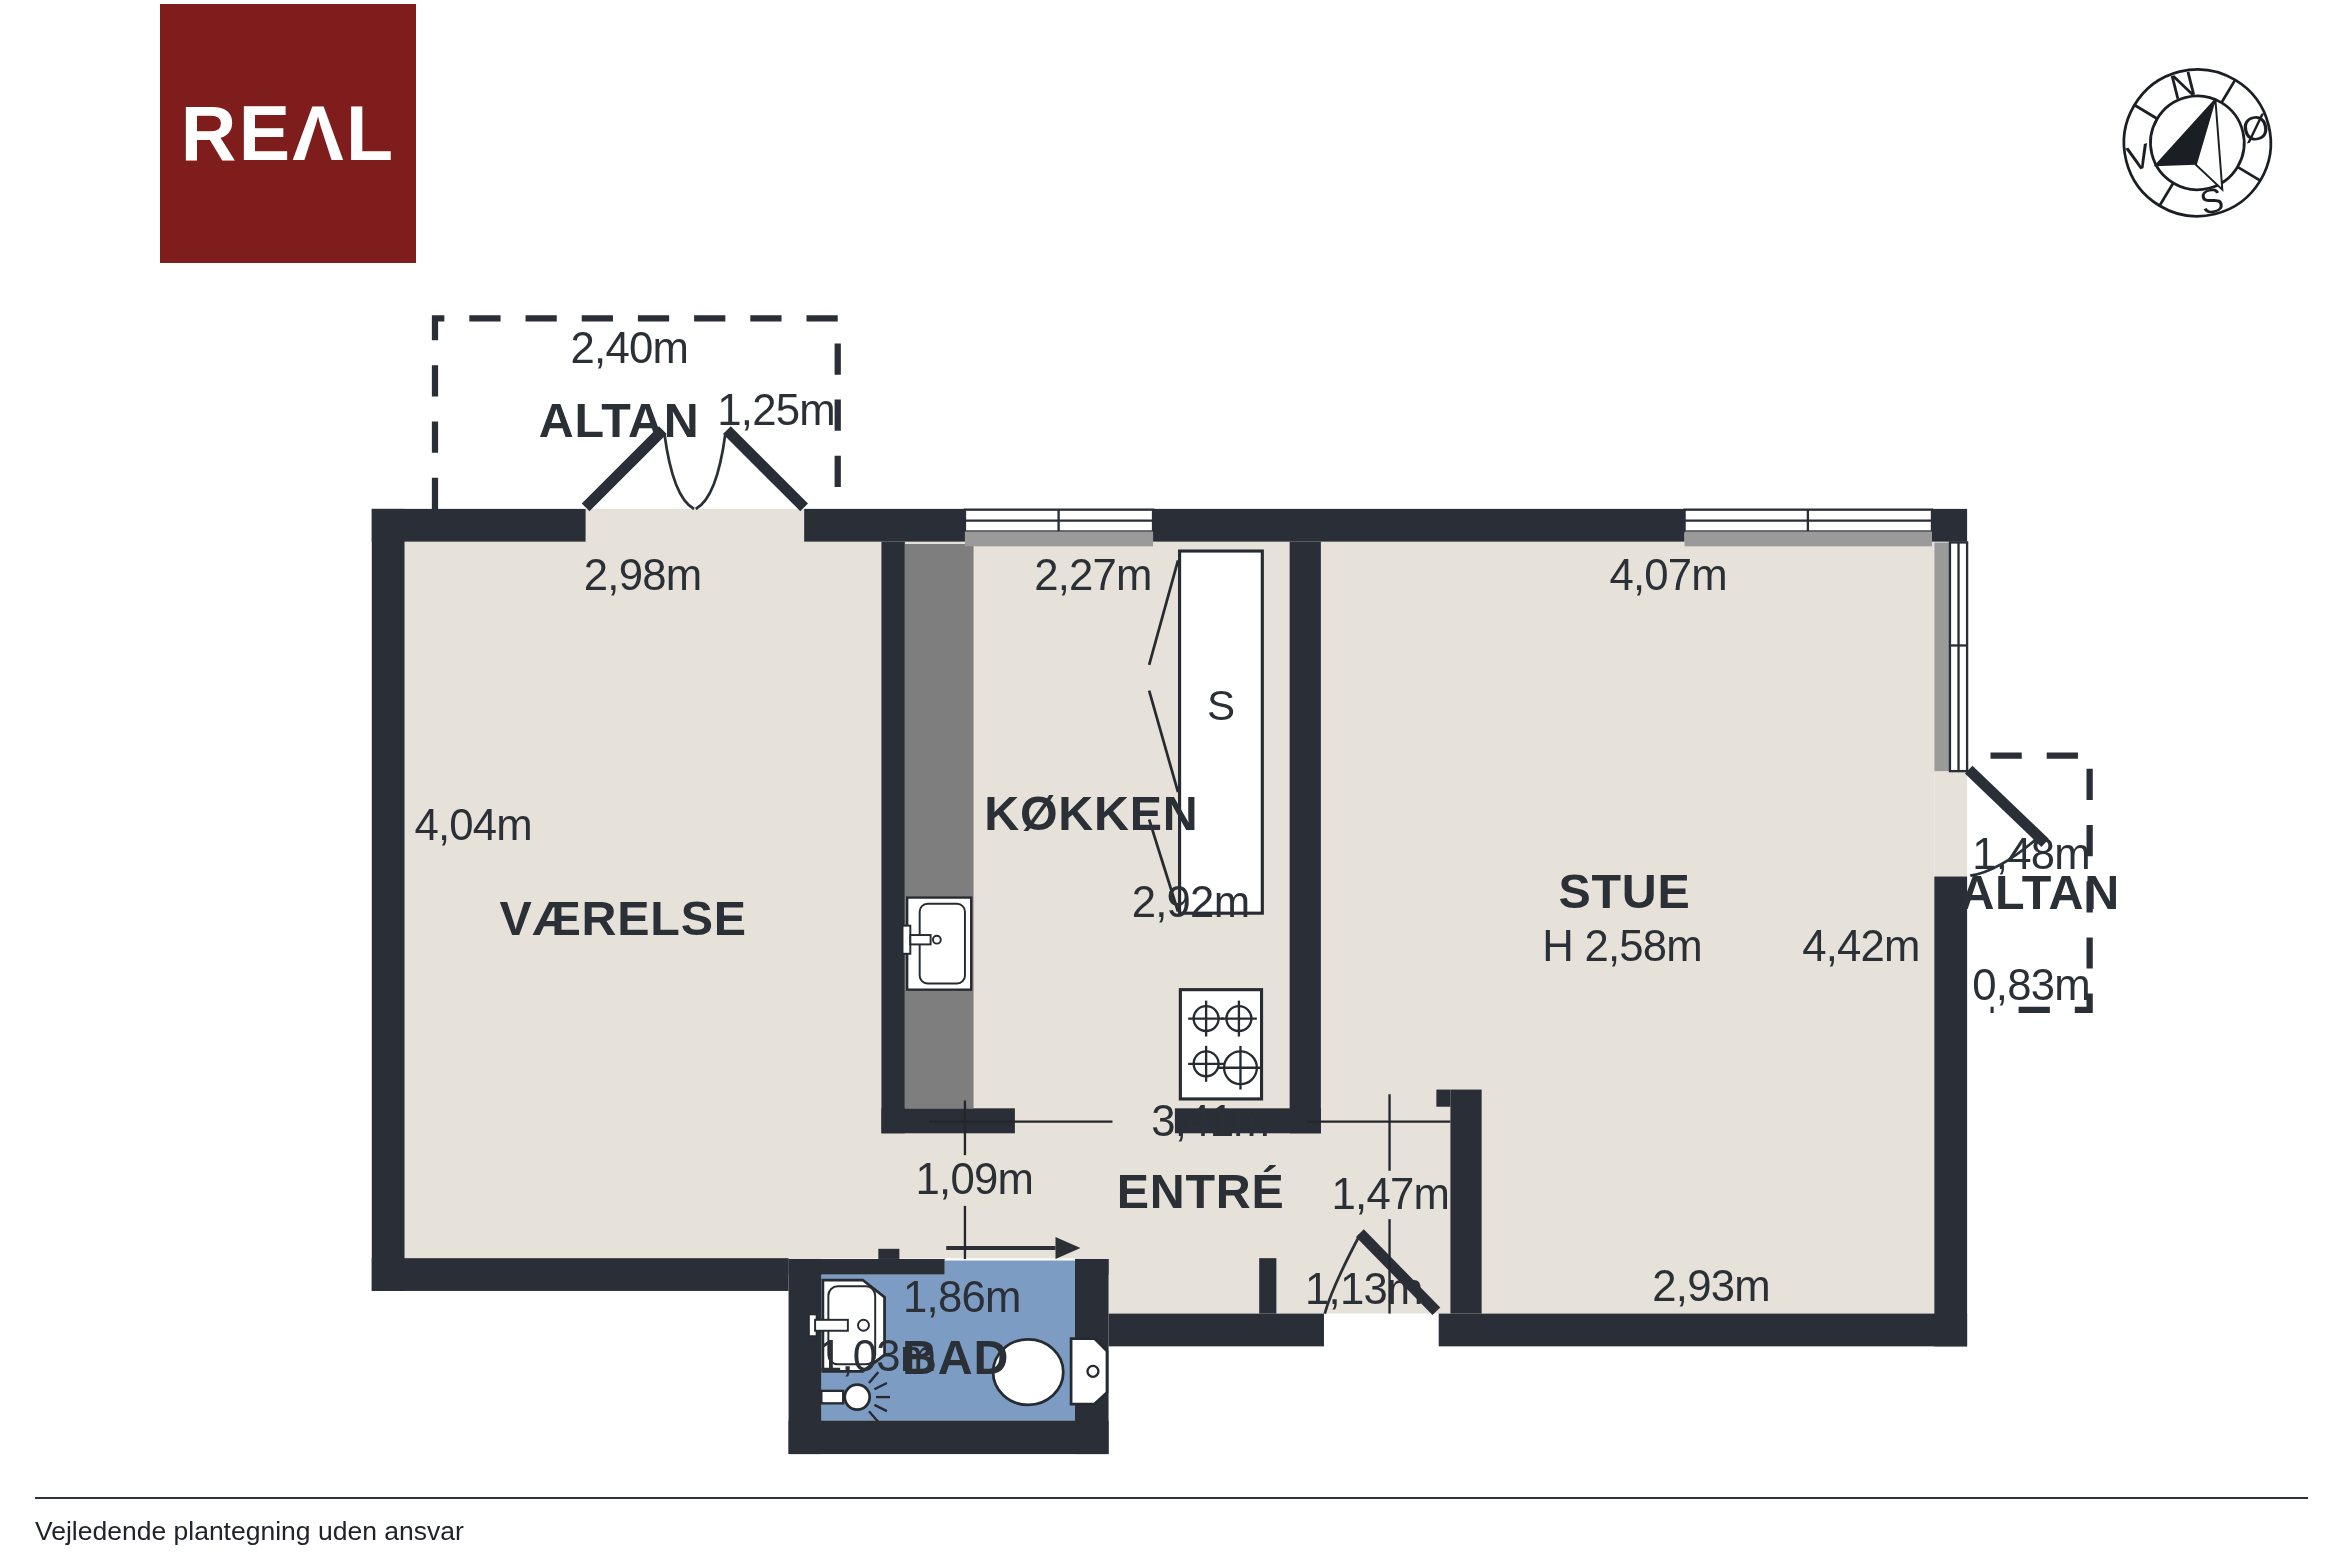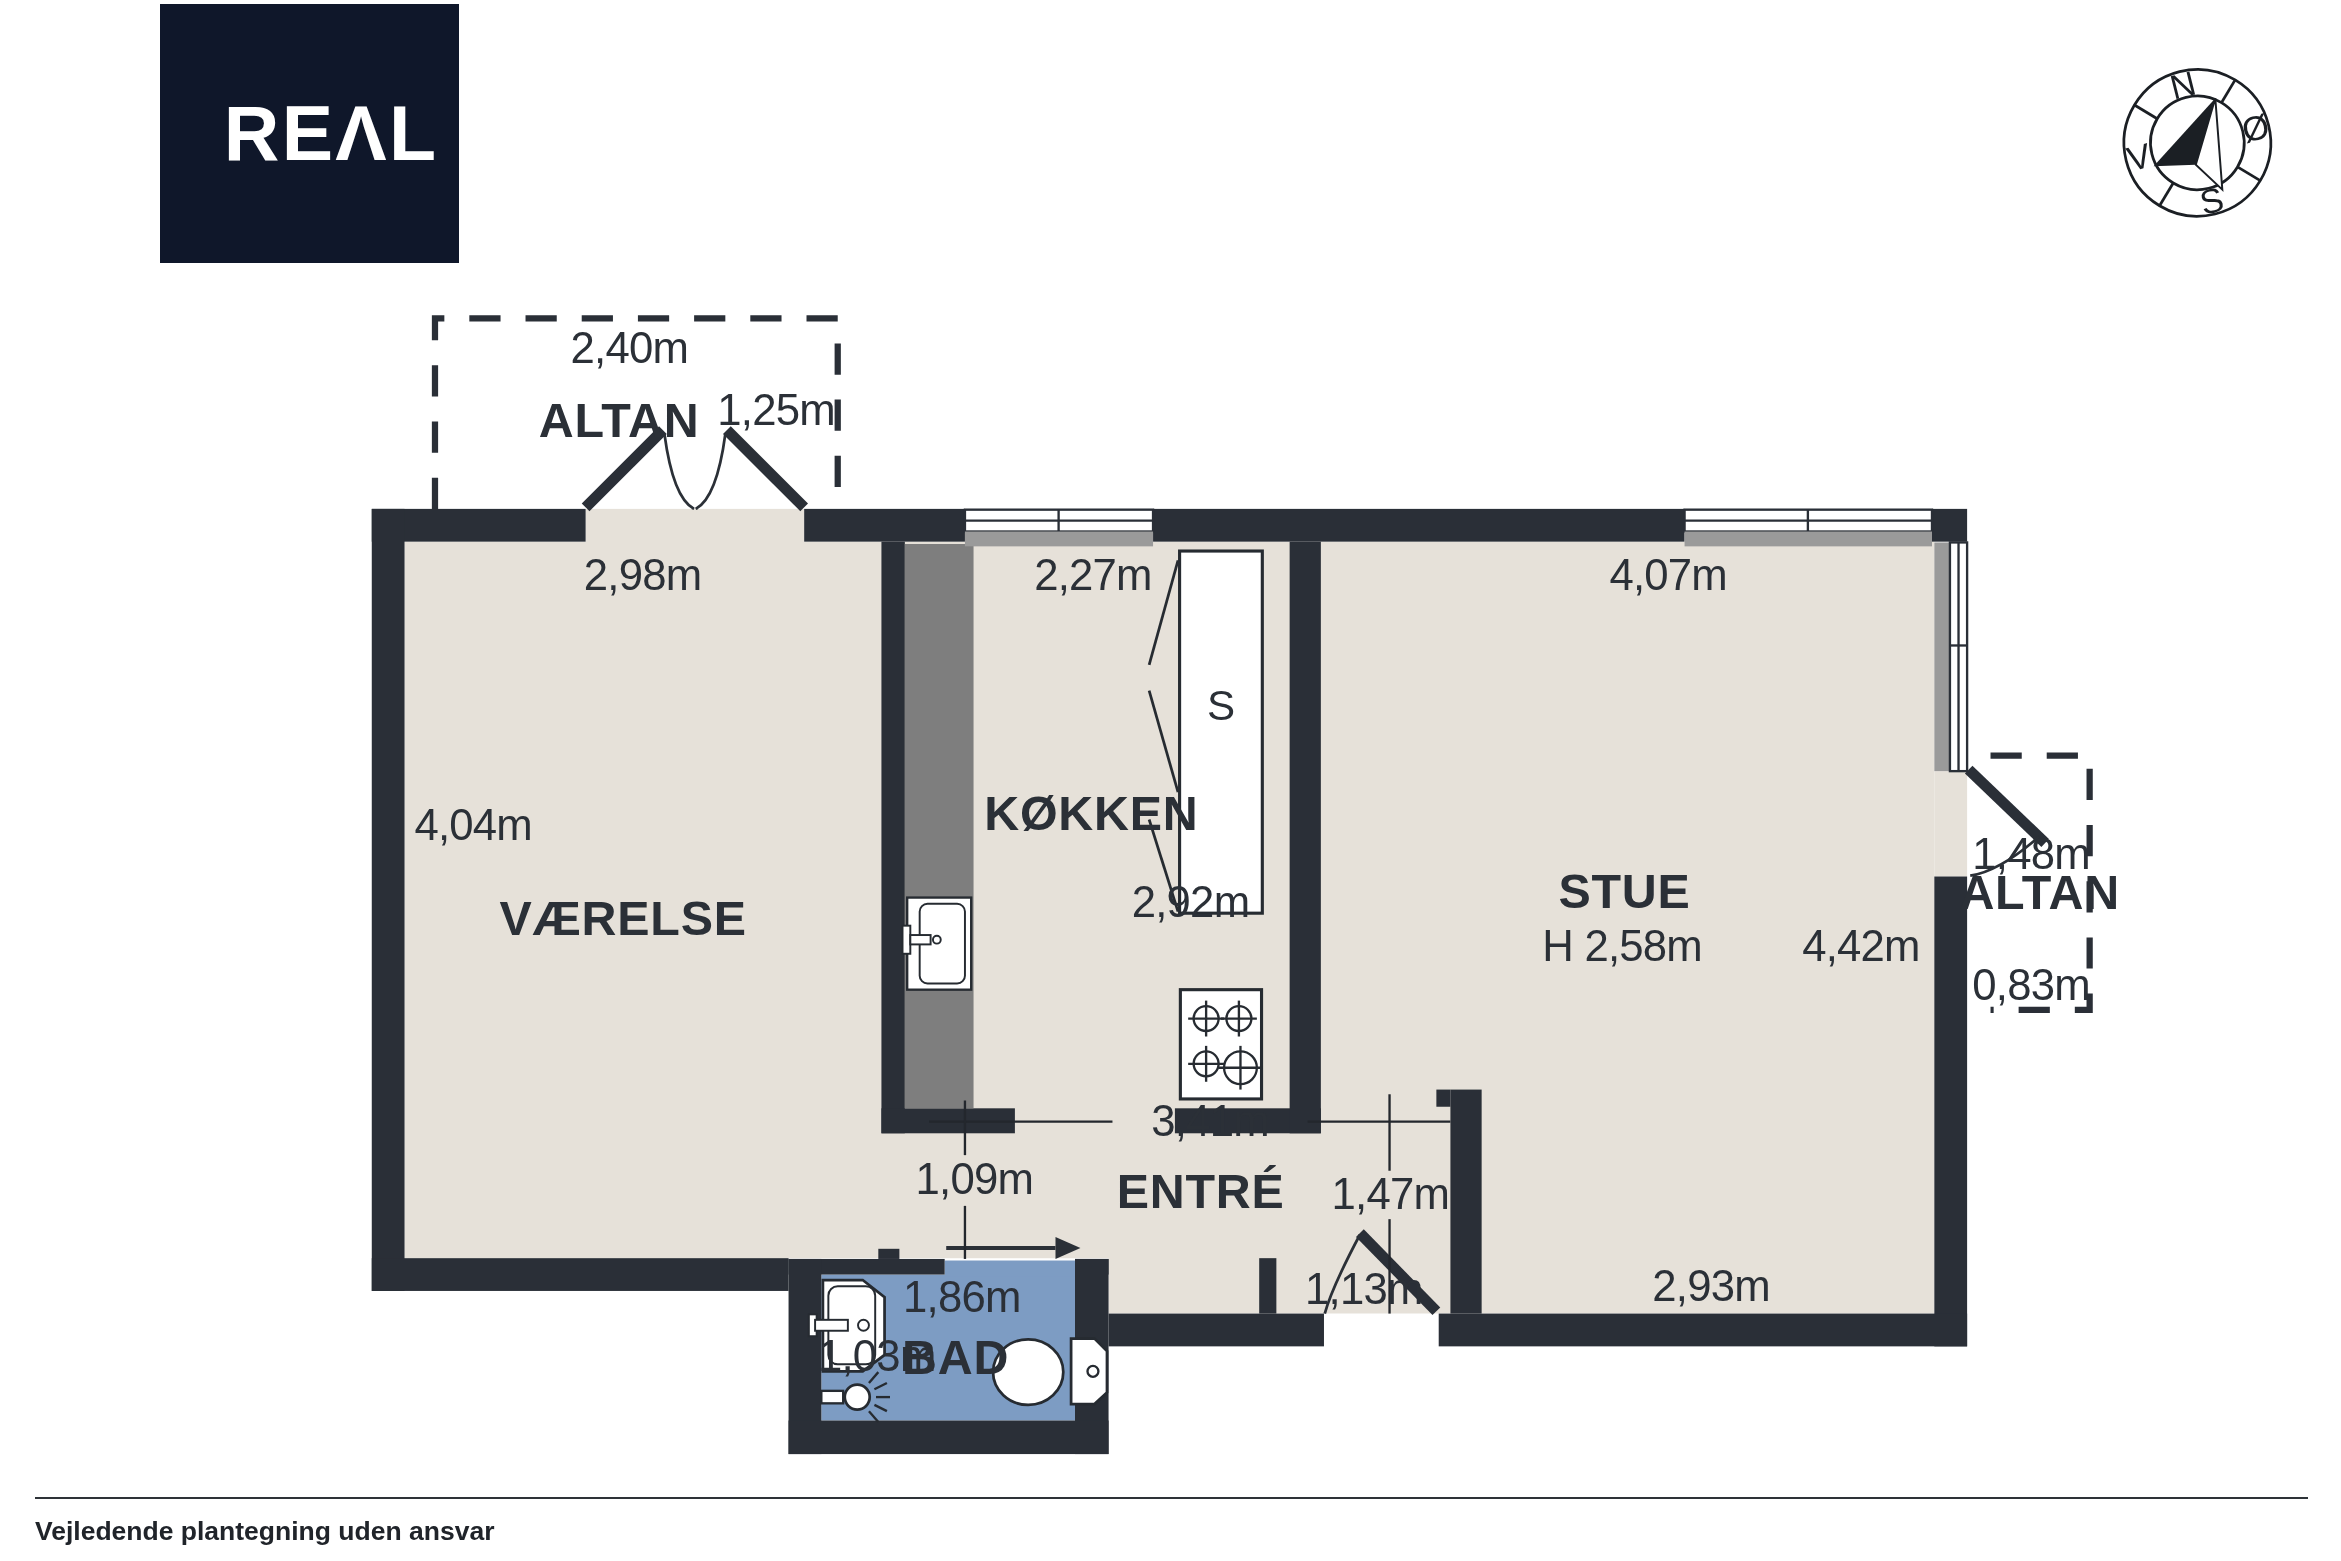--- a/index.html
+++ b/index.html
@@ -1,24 +1,24 @@
 <!DOCTYPE html>
 <html style="font-size:12.5px"><head>
 <meta charset="utf-8">
 <style>
   html,body{margin:0;padding:0;background:#ffffff;}
   #canvas{position:relative;width:2342px;height:1561px;background:#ffffff;overflow:hidden;
           font-family:"Liberation Sans", sans-serif;}
   
-  #logo{position:absolute;left:160px;top:3.9px;width:256px;height:259px;background:#0f172a;
-        display:flex;align-items:center;justify-content:center;padding-left:43px;}
+  #logo{position:absolute;left:160px;top:3.9px;width:256px;height:259px;background:#7f1d1d;
+        display:flex;align-items:center;justify-content:center;}
   #logo span{color:#ffffff;font-size:77px;font-weight:700;letter-spacing:2.3px;line-height:1;}
   
   #footer-line{position:absolute;left:35px;top:1497px;width:2273px;height:2.3px;background:#2e3338;}
-  #footer-note{position:absolute;left:35px;top:1516px;font-size:26.5px;color:#20242a;font-weight:bold;}
+  #footer-note{position:absolute;left:35px;top:1516px;font-size:26.5px;color:#20242a;}
   
   svg{position:absolute;left:0;top:0;}
   text{font-family:"Liberation Sans", sans-serif;fill:#2b3037;}
   .dim{font-size:56px;letter-spacing:-1px;}
   .room{font-size:62px;font-weight:600;letter-spacing:1px;}
   .closet{font-size:54px;}
   .compass-letter{font-size:44px;fill:#1b1f24;}
 </style>
 </head>
 <body>

